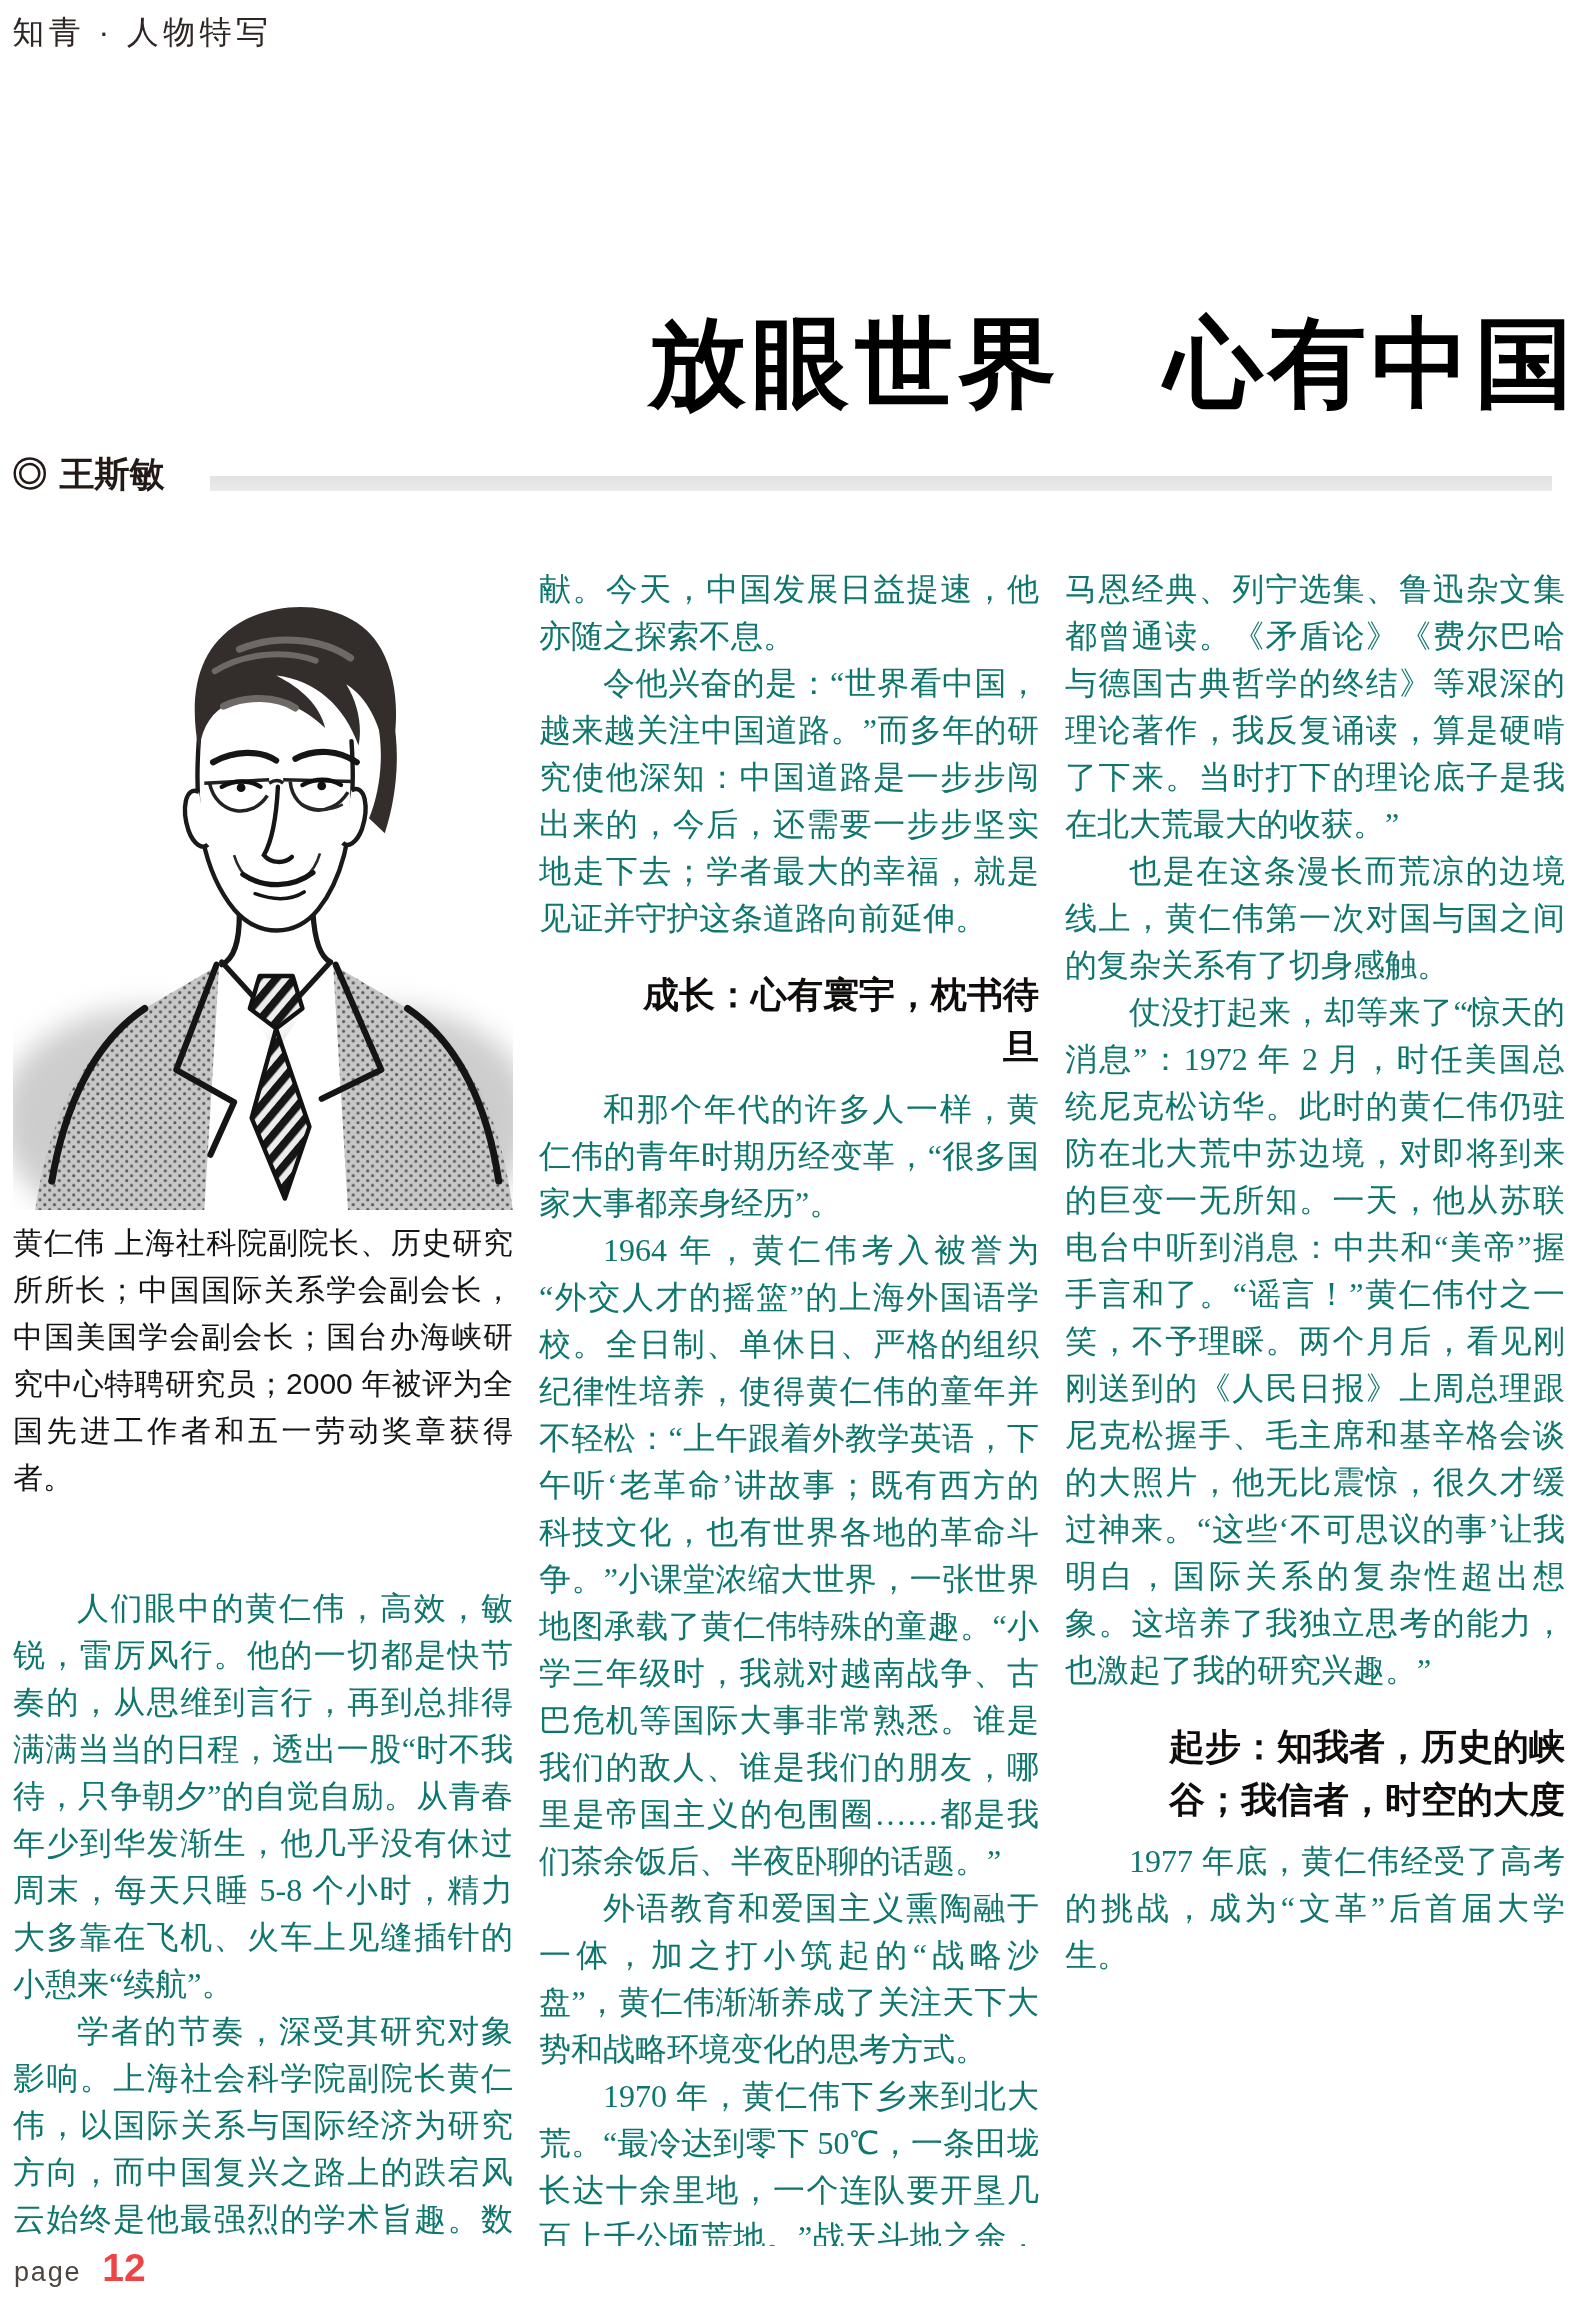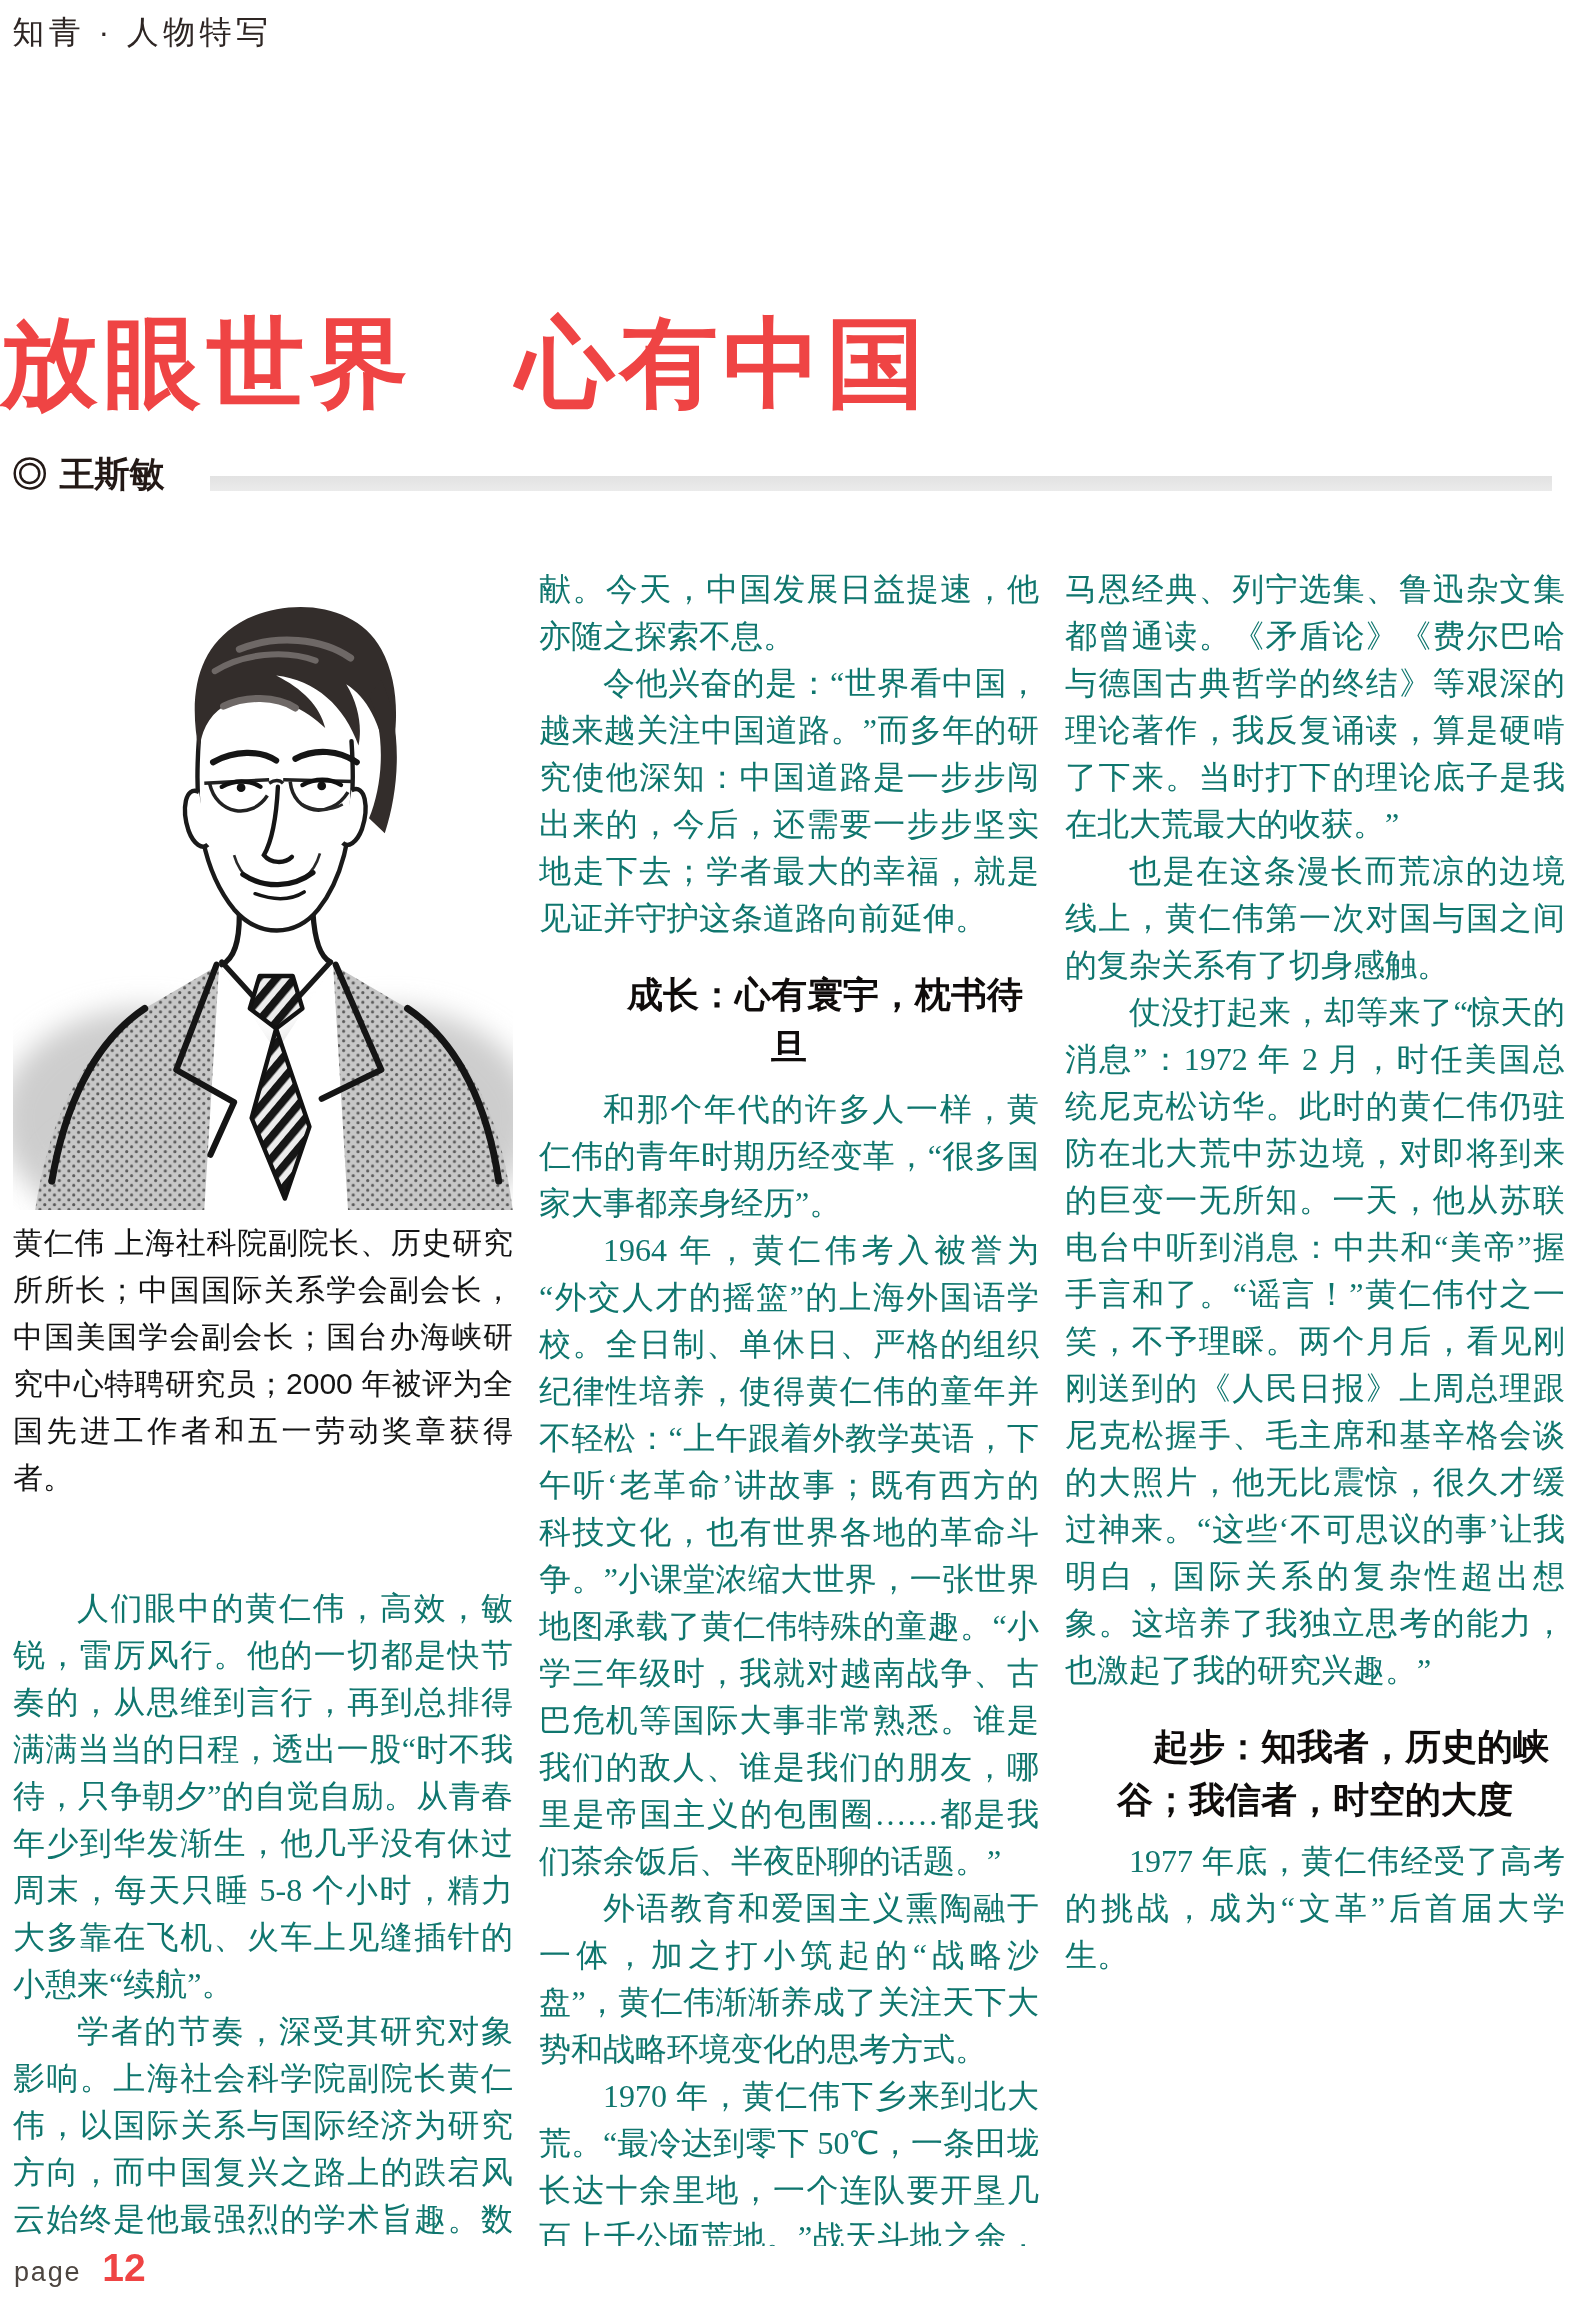--- a/index.html
+++ b/index.html
@@ -6,43 +6,43 @@
   body{
     width:1578px;height:2319px;position:relative;background:#ffffff;
     font-family:"Liberation Serif", serif;color:#221b18;overflow:hidden;
   }
   .kicker{
     position:absolute;top:10.5px;left:12.3px;
     font-family:"Liberation Sans",sans-serif;font-size:32px;font-weight:500;
     color:#2e2624;letter-spacing:4.4px;
   }
   .main-title{
-    position:absolute;top:233px;left:0;width:100%;text-align:left;
+    position:absolute;top:233px;left:0;width:100%;text-align:right;
     font-family:"Liberation Sans",sans-serif;font-weight:900;font-size:98px;
-    color:#ef4444;letter-spacing:5.3px;white-space:nowrap;
+    color:#000000;letter-spacing:5.3px;white-space:nowrap;
   }
   .byline-row{position:absolute;top:451px;left:12.3px;right:26px;height:44px;}
   .byline{
     font-family:"Liberation Sans",sans-serif;font-size:35px;font-weight:700;color:#231916;
     display:inline-flex;align-items:center;gap:12.3px;
   }
   .byline-rule{
     position:absolute;left:198px;right:0;top:24.5px;height:15px;
     background:linear-gradient(#e2e2e2,#ebebeb);
   }
   .columns{
     position:absolute;top:566px;left:13px;width:1552px;height:1680px;
     display:flex;gap:26px;overflow:hidden;
   }
   .col{flex:0 0 500px;width:500px;}
   .body-p{margin:0;font-size:32px;line-height:47px;text-align:justify;color:#0f766e;}
   .body-p.indent{text-indent:2em;}
   .section-heading{
     margin:26px 0 12.3px 0;font-family:"Liberation Sans",sans-serif;font-weight:700;
-    font-size:36px;line-height:53px;color:#0f0c0b;text-indent:2em;text-align:center;
+    font-size:36px;line-height:53px;color:#0f0c0b;text-indent:2em;text-align:right;
   }
   .portrait-wrap{width:500px;height:644px;overflow:hidden;}
   .caption{
     margin:8.8px 0 84px 0;font-family:"Liberation Sans",sans-serif;font-weight:400;
     font-size:30px;line-height:47px;text-align:justify;color:#141414;
   }
   .footer{
     position:absolute;left:14px;top:2246px;
     font-family:"Liberation Sans",sans-serif;display:flex;align-items:baseline;gap:21px;
   }

